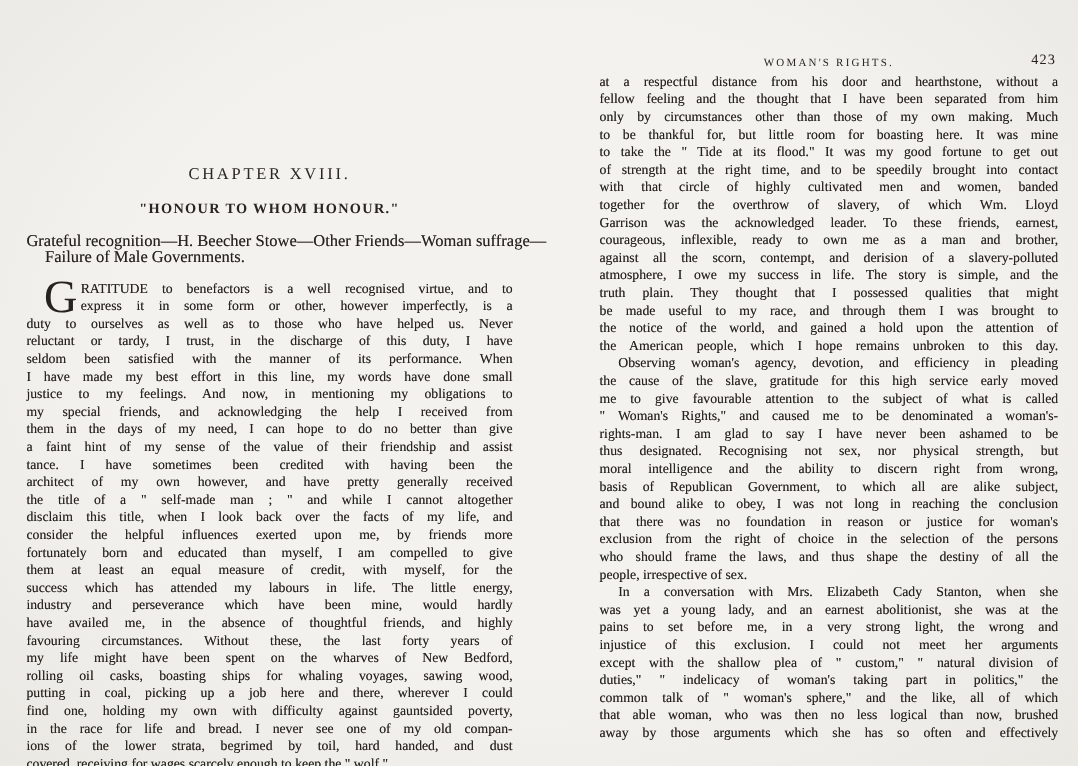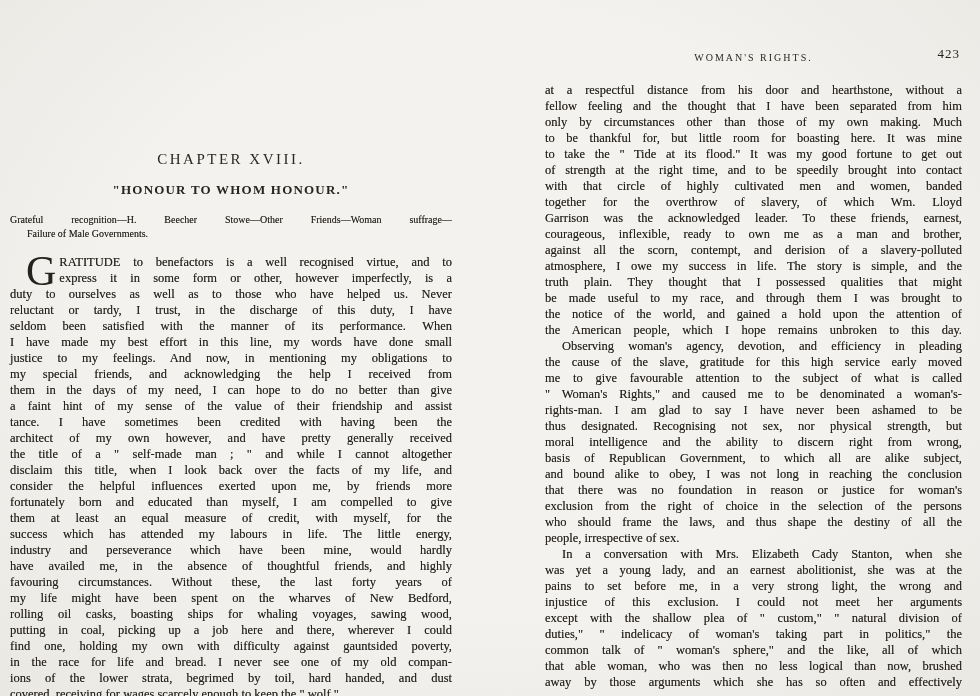--- a/index.html
+++ b/index.html
@@ -7,36 +7,36 @@
   body {
     background:#efeeeb;
     font-family:"Liberation Serif", serif;
     color:#282520;
   }
   .scan {
     position:absolute; inset:0;
     background: radial-gradient(ellipse at 50% 45%, #f3f2ef 55%, #eae8e3 100%);
   }
   .page { position:absolute; top:0; height:696px; }
-  .page.left  { left:10px;  width:442px; }
+  .page.left  { left:24px;  width:442px; }
   .page.right { left:545px; width:417px; }
 
   .chapter-heading {
     margin-top:151px; text-align:center;
     font-size:15px; letter-spacing:2.5px; color:#2b2822;
   }
   .chapter-subtitle {
     margin-top:14px; text-align:center;
     font-size:13px; font-weight:bold; letter-spacing:1.2px;
   }
-  .synopsis { margin-top:15px; font-size:10px; }
+  .synopsis { margin-top:15px; font-size:15px; }
   .synopsis .line { line-height:14px; }
 
   .body-text { margin-top:13px; font-size:12.5px; }
-  .page.right .body-text { margin-top:20px; }
+  .page.right .body-text { margin-top:4px; }
 
   .para { margin:0; }
   .line {
     line-height:16px;
     text-align:justify;
     text-align-last:justify;
     white-space:nowrap;
     color:#26231e;
     text-shadow:0 0 0.4px rgba(40,35,28,0.55);
   }

